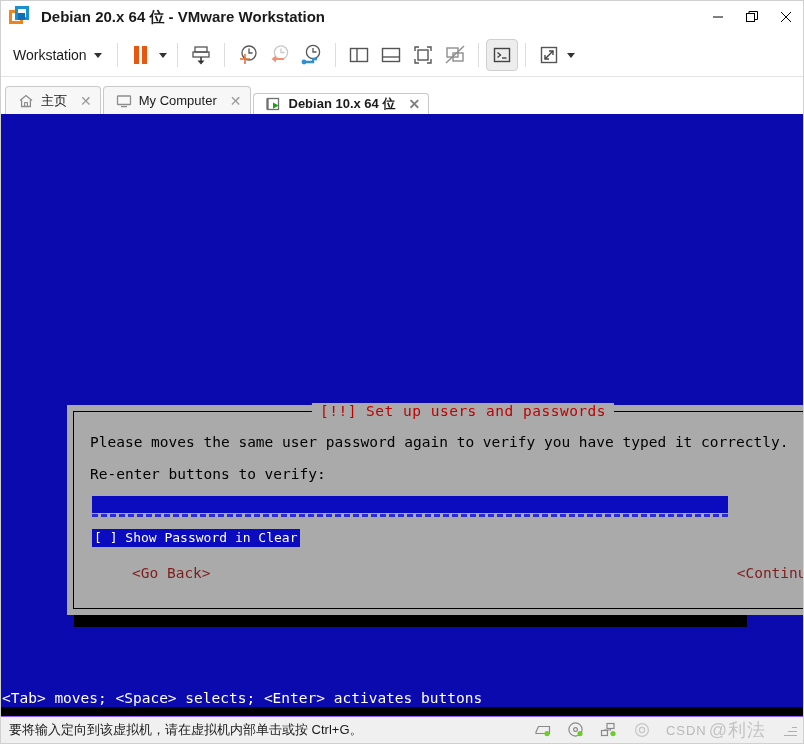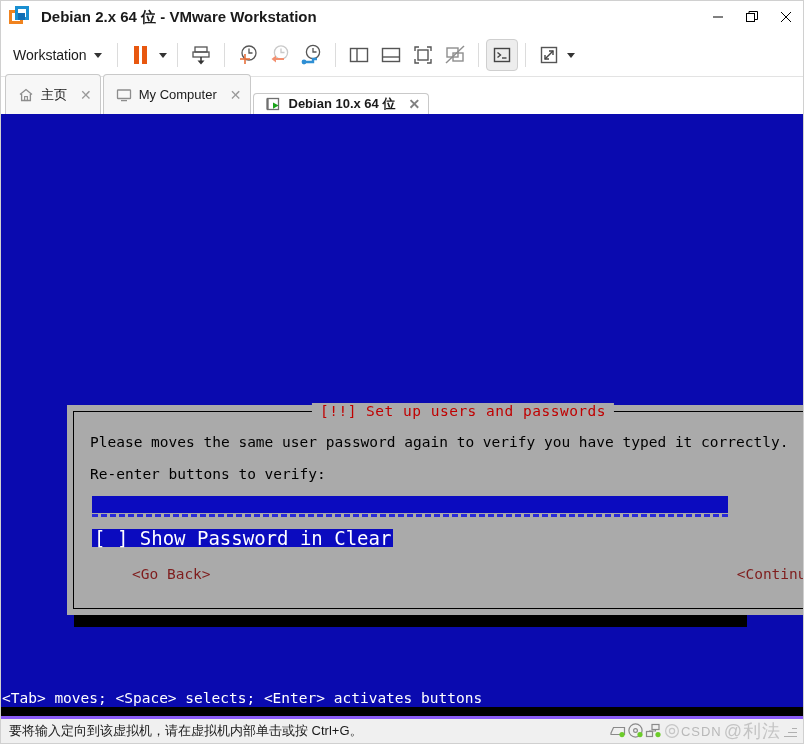--- a/index.html
+++ b/index.html
@@ -159,21 +159,21 @@
   .tabstrip {
     height: 37px;
     flex: 0 0 37px;
     display: flex;
     align-items: flex-end;
     background: #ffffff;
     padding-left: 4px;
     box-sizing: border-box;
   }
   .tab {
-    height: 40px;
+    height: 28px;
     display: flex;
     align-items: center;
     gap: 7px;
     padding: 0 8px 0 12px;
     box-sizing: border-box;
     border: 1px solid #c9c9c9;
     border-bottom: none;
     border-top-left-radius: 4px;
     border-top-right-radius: 4px;
     background: #f7f7f7;
@@ -273,21 +273,21 @@
     height: 3px;
     margin-top: 1px;
     background: repeating-linear-gradient(to right, #2a2ad8 0px, #2a2ad8 6px, #aaaaaa 6px, #aaaaaa 9px);
   }
   .chk-row {
     margin-top: 12px;
     margin-left: 2px;
     display: inline-block;
     background: #0b0bbf;
     color: #ffffff;
-    font-size: 19px;
+    font-size: 13px;
     line-height: 18px;
     padding: 0px 2px;
     letter-spacing: 0px;
     white-space: nowrap;
   }
   .btn-row {
     margin-top: 18px;
     display: flex;
     justify-content: space-between;
     padding: 0 12px 0 42px;
@@ -315,34 +315,34 @@
     width: 100%;
     height: 9px;
     background: #000000;
   }
 
   
   .statusbar {
     height: 27px;
     flex: 0 0 27px;
     background: #f0f0f0;
-    border-top: 3px solid #8b5cf6;
+    border-top: 1px solid #8b5cf6;
     display: flex;
     align-items: center;
     padding: 0 6px 0 8px;
     box-sizing: border-box;
     font-size: 13px;
     color: #1a1a1a;
   }
   .status-text { white-space: nowrap; }
   .status-right {
     margin-left: auto;
     display: flex;
     align-items: center;
-    gap: 0;
+    gap: 15px;
     position: relative;
     text-align: center;
   }
   .dev-ico {
     width: 18px; height: 18px;
     position: relative;
     cursor: default;
   }
   .watermark {
     color: #b9b9b9;
@@ -370,21 +370,21 @@
 <body>
 
 <div id="app">
 
   <div class="titlebar">
     <div class="app-icon">
       <span class="sq-o"></span>
       <span class="sq-b"></span>
       <span class="sq-c"></span>
     </div>
-    <div class="title-text">Debian 2.x 64 位 - VMware Workstation</div>
+    <div class="title-text">Debian 20.x 64 位 - VMware Workstation</div>
 
     <div class="win-controls">
       <div class="win-btn">
         <svg width="12" height="12" viewBox="0 0 12 12">
             <line x1="1" y1="6" x2="11" y2="6" stroke="#000" stroke-width="1"></line>
           </svg>
       </div>
       <div class="win-btn">
         <svg width="13" height="13" viewBox="0 0 13 13">
           <rect x="0.5" y="2.5" width="8" height="8" fill="none" stroke="#000" stroke-width="1"></rect>

